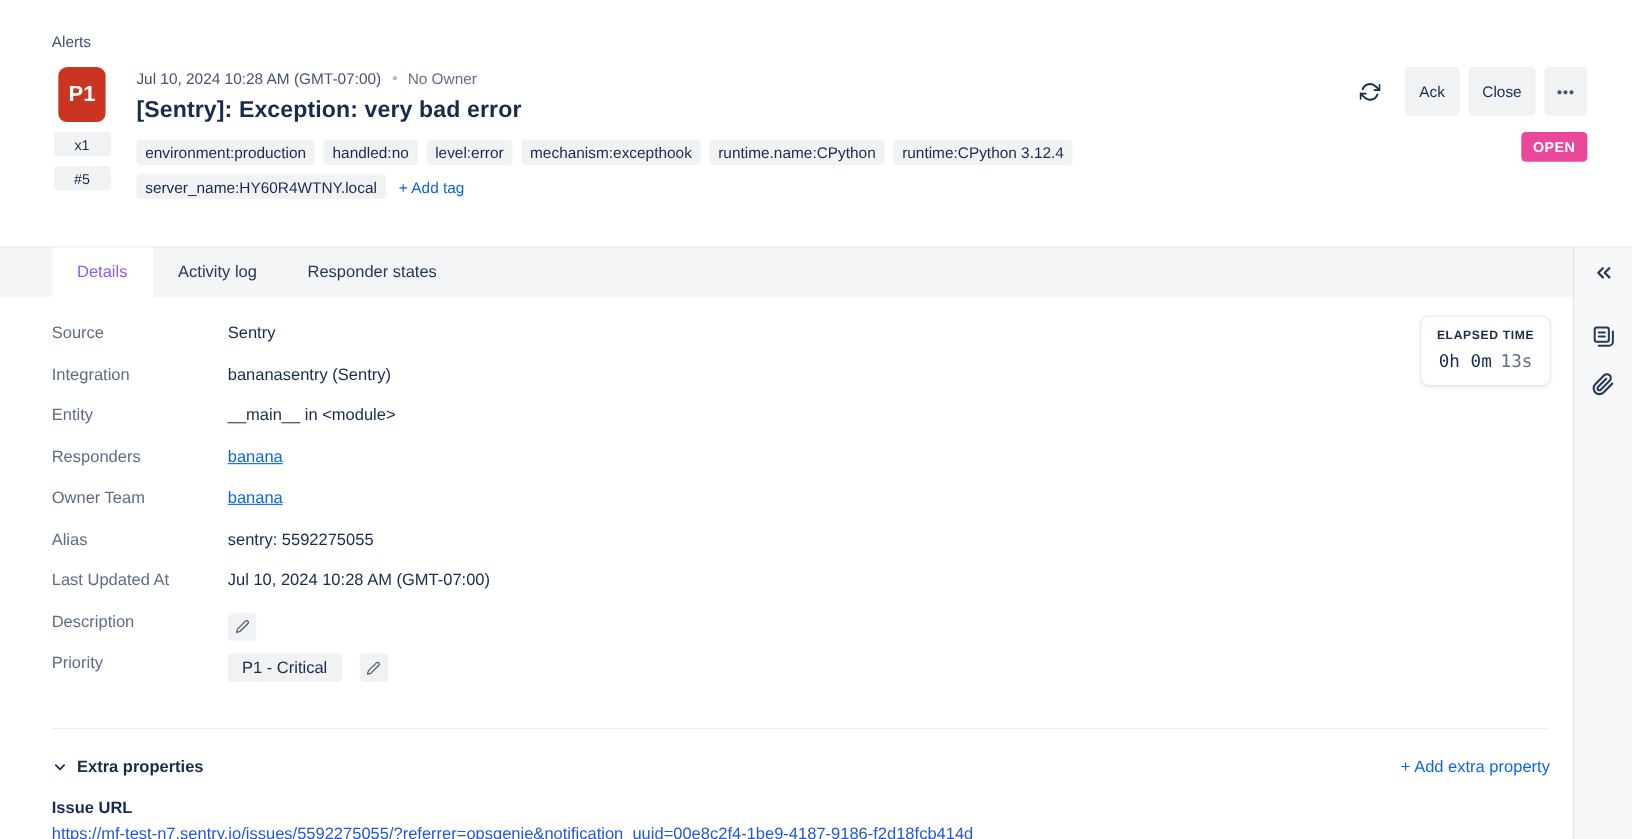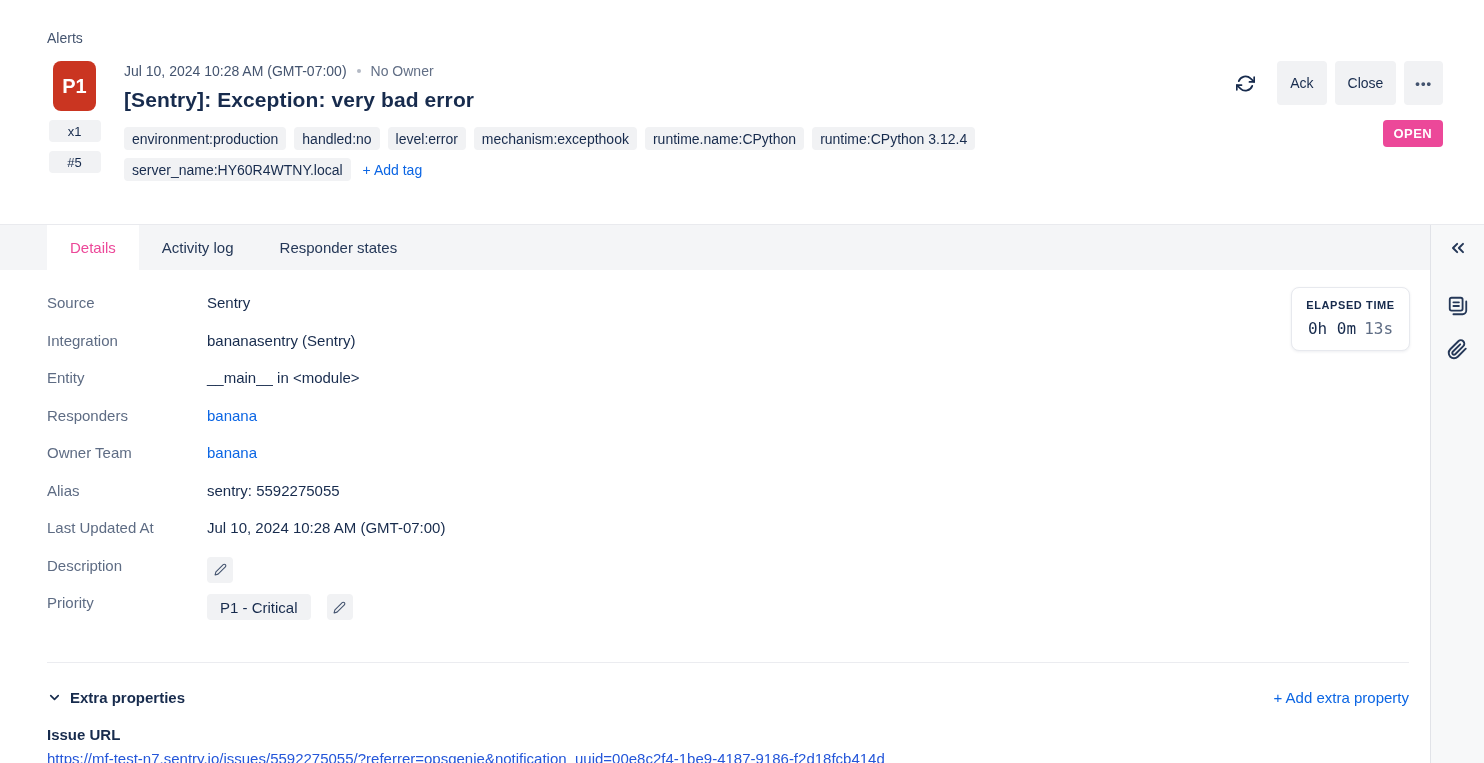--- a/index.html
+++ b/index.html
@@ -56,39 +56,39 @@
   
   .tabbar {
     position: absolute; left: 0; top: 224px; width: 1484px; height: 46px;
     background: #F4F5F7; border-top: 1px solid #E9EAEE;
     display: flex; align-items: stretch; padding-left: 47px;
   }
   .tab {
     padding: 0 23px; display: flex; align-items: center; font-size: 15px; font-weight: 500;
     color: #253858; cursor: pointer;
   }
-  .tab.active { background: #ffffff; color: #ec4899; }
+  .tab.active { background: #ffffff; color: #8b5cf6; }
 
   
   .side-strip {
     position: absolute; right: 0; top: 225px; width: 54px; height: 538px;
     background: #F7F8F9; border-left: 1px solid #E1E3E8;
     display: flex; flex-direction: column; align-items: center;
   }
   .side-strip .strip-icon { color: #253858; cursor: pointer; display: flex; align-items: center; justify-content: center; width: 32px; height: 32px; }
   .strip-icon.collapse { margin-top: 7px; }
   .strip-icon.notes { margin-top: 26px; }
   .strip-icon.clip { margin-top: 11px; }
 
   
   .content { position: absolute; left: 0; top: 270px; width: 1430px; height: 493px; background: #fff; padding: 22px 21px 0 47px; }
   .frow { display: flex; align-items: flex-start; min-height: 37.5px; }
   .flabel { flex: 0 0 160px; font-size: 15px; color: #5E6C84; padding-top: 2px; }
   .fvalue { font-size: 15px; color: #172B4D; padding-top: 2px; }
-  .fvalue.link { color: #0C66E4; cursor: pointer; }
+  .fvalue.link { color: #0C66E4; cursor: pointer; text-decoration: underline; }
   .edit-btn {
     width: 26px; height: 26px; background: #F1F2F4; border: none; border-radius: 4px; cursor: pointer;
     display: inline-flex; align-items: center; justify-content: center; color: #44546F; vertical-align: middle;
   }
   .priority-pill {
     background: #F1F2F4; border-radius: 4px; height: 26px; padding: 0 13px;
     font-size: 15px; color: #172B4D; display: inline-flex; align-items: center; margin-right: 12px; vertical-align: middle;
   }
 
   .elapsed-card {

